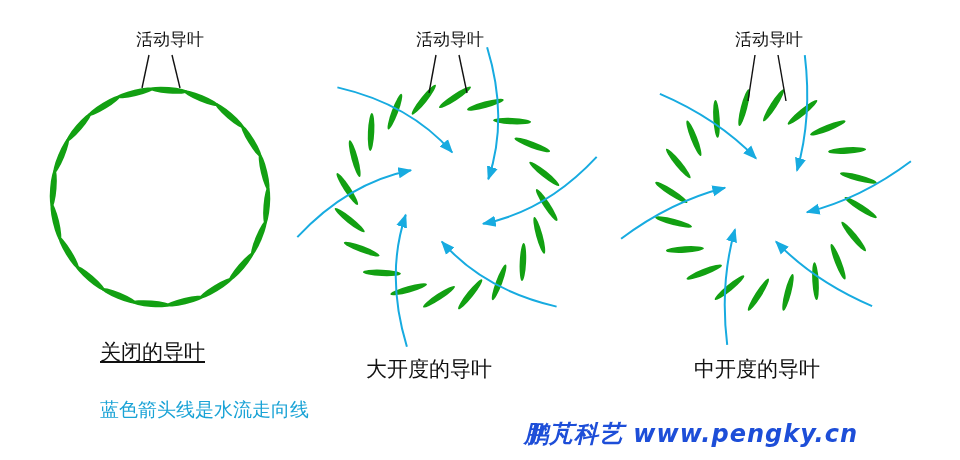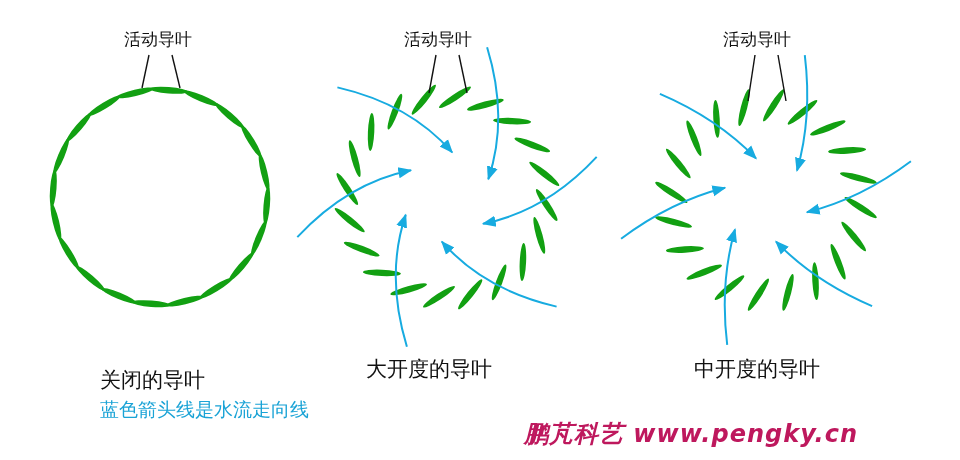--- a/index.html
+++ b/index.html
@@ -1,22 +1,22 @@
 <!DOCTYPE html>
 <html><head>
 <meta charset="utf-8">
 <style>
   html, body { margin: 0; padding: 0; background: #ffffff; }
   body { width: 960px; height: 460px; position: relative; overflow: hidden;
          font-family: "DejaVu Sans", "Liberation Sans", sans-serif; }
   #stage { position: absolute; left: 0; top: 0; width: 960px; height: 460px; }
   .label { position: absolute; color: #111; font-size: 21px; white-space: nowrap; }
-  .callout { position: absolute; color: #111; font-size: 17px; white-space: nowrap; }
+  .callout { position: absolute; color: #111; font-size: 17px; white-space: nowrap; margin-left: 12px; }
   .note { position: absolute; color: #1aa3d6; font-size: 19px; white-space: nowrap; }
-  .brand { position: absolute; color: #be185d; font-size: 24px; font-style: italic;
+  .brand { position: absolute; color: #1d4ed8; font-size: 24px; font-style: italic;
            white-space: nowrap; letter-spacing: 1px; font-weight: bold; }
 </style>
 </head>
 <body>
 
 <svg id="stage" width="960" height="460" viewBox="0 0 960 460">
     <defs>
       <marker id="arrow" viewBox="0 0 10 10" refX="9" refY="5" markerWidth="7" markerHeight="7" orient="auto-start-reverse">
         <path d="M0,1 L10,5 L0,9 Z" fill="#17abe0"></path>
       </marker>
@@ -104,18 +104,18 @@
       <path d="M872.1,306.1 Q814.7,281.6 776.0,241.6" fill="none" stroke="#17abe0" stroke-width="2" marker-end="url(#arrow)"></path>
       <path d="M727.2,344.9 Q719.7,282.9 735.0,229.4" fill="none" stroke="#17abe0" stroke-width="2" marker-end="url(#arrow)"></path>
       <path d="M621.1,238.8 Q671.0,201.4 725.0,187.8" fill="none" stroke="#17abe0" stroke-width="2" marker-end="url(#arrow)"></path>
     </g>
   </svg>
 
 <div class="callout" style="left:124px; top:28px;">活动导叶</div>
 <div class="callout" style="left:404px; top:28px;">活动导叶</div>
 <div class="callout" style="left:723px; top:28px;">活动导叶</div>
 
-<div class="label" style="left:100px; top:366px;">关闭的导叶</div>
+<div class="label" style="left:100px; top:338px;text-decoration:underline;">关闭的导叶</div>
 <div class="label" style="left:366px; top:355px;">大开度的导叶</div>
 <div class="label" style="left:694px; top:355px;">中开度的导叶</div>
 
 <div class="note" style="left:100px; top:397px;">蓝色箭头线是水流走向线</div>
 <div class="brand" style="left:524px; top:418px;">鹏芃科艺 www.pengky.cn</div>
 
 </body></html>

